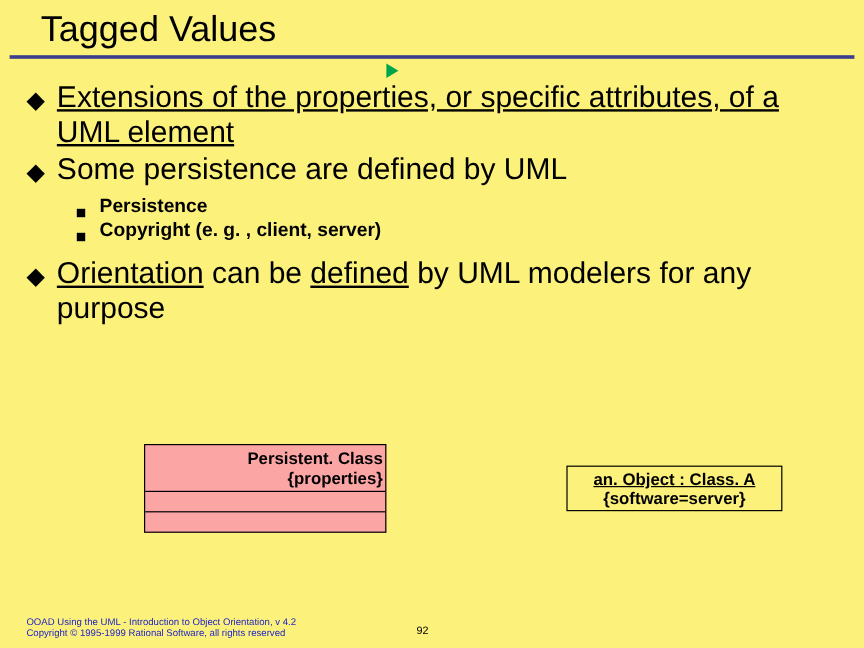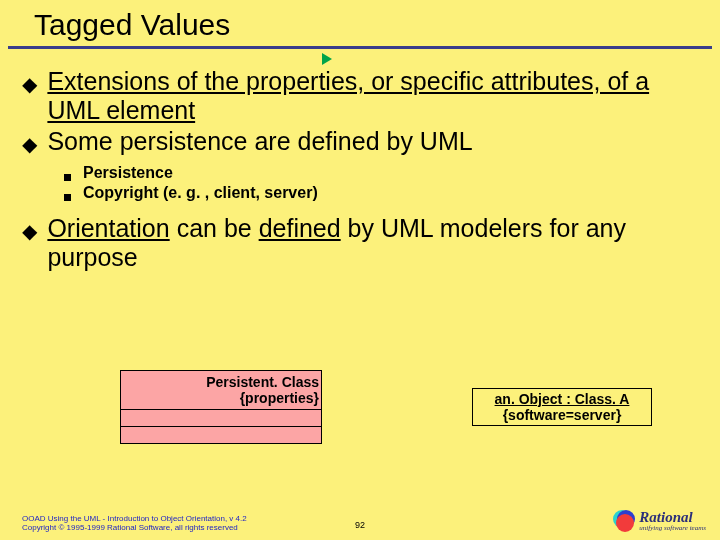--- a/index.html
+++ b/index.html
@@ -118,21 +118,21 @@
     text-align: center;
     padding: 2px 2px;
     margin-left: 12px;
   }
   .uml-obj .ou {
     text-decoration: underline;
   }
   .footer {
     position: absolute;
     left: 0;
-    right: 0;
+    right: 16px;
     bottom: 6px;
     height: 34px;
   }
   .foot-left {
     position: absolute;
     left: 22px;
     bottom: 2px;
     font-size: 8px;
     line-height: 1.15;
     color: #1a1fc7;
@@ -243,24 +243,13 @@
     <div>{software=server}</div>
   </div>
 </div>
 
 <div class="footer">
   <div class="foot-left">
     <div>OOAD Using the UML - Introduction to Object Orientation, v 4.2</div>
     <div>Copyright © 1995-1999 Rational Software, all rights reserved</div>
   </div>
   <div class="foot-pg">92</div>
-  <div class="foot-logo">
-    <div class="logo-sw">
-      <div class="c c1"></div>
-        <div class="c c2"></div>
-        <div class="c c3"></div>
-    </div>
-    <div class="logo-txt">
-      <span class="logo-name">Rational</span>
-      <span class="logo-tag">unifying software teams</span>
-    </div>
-  </div>
 </div>
 
 </body></html>

